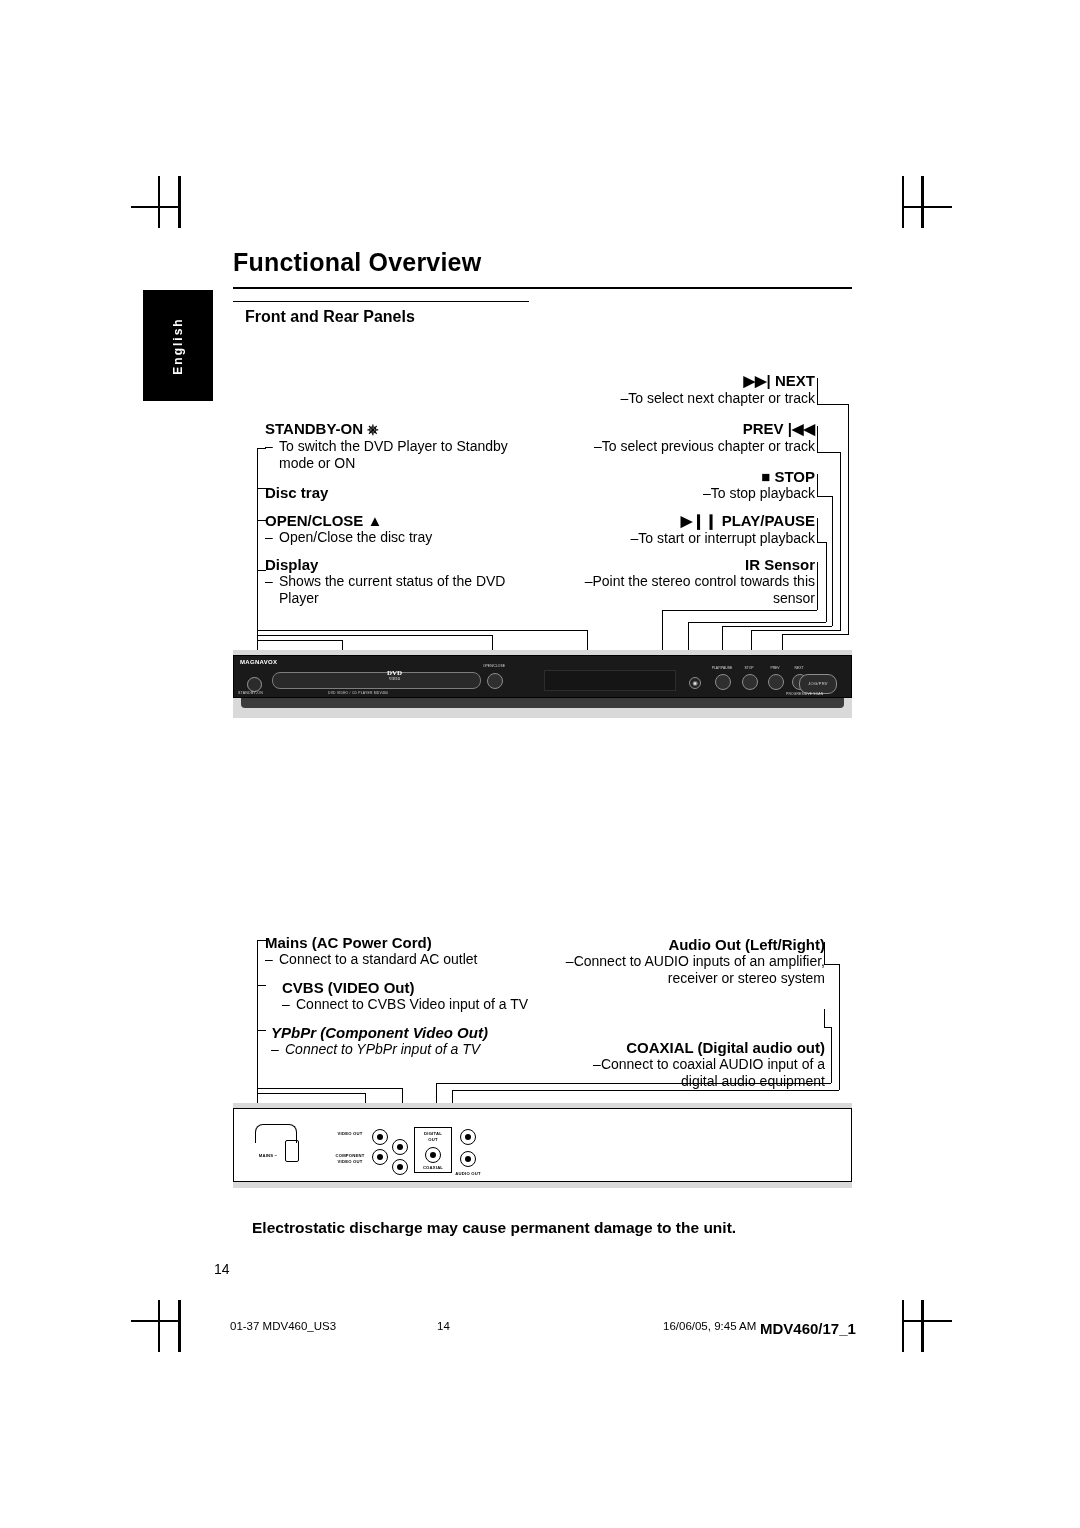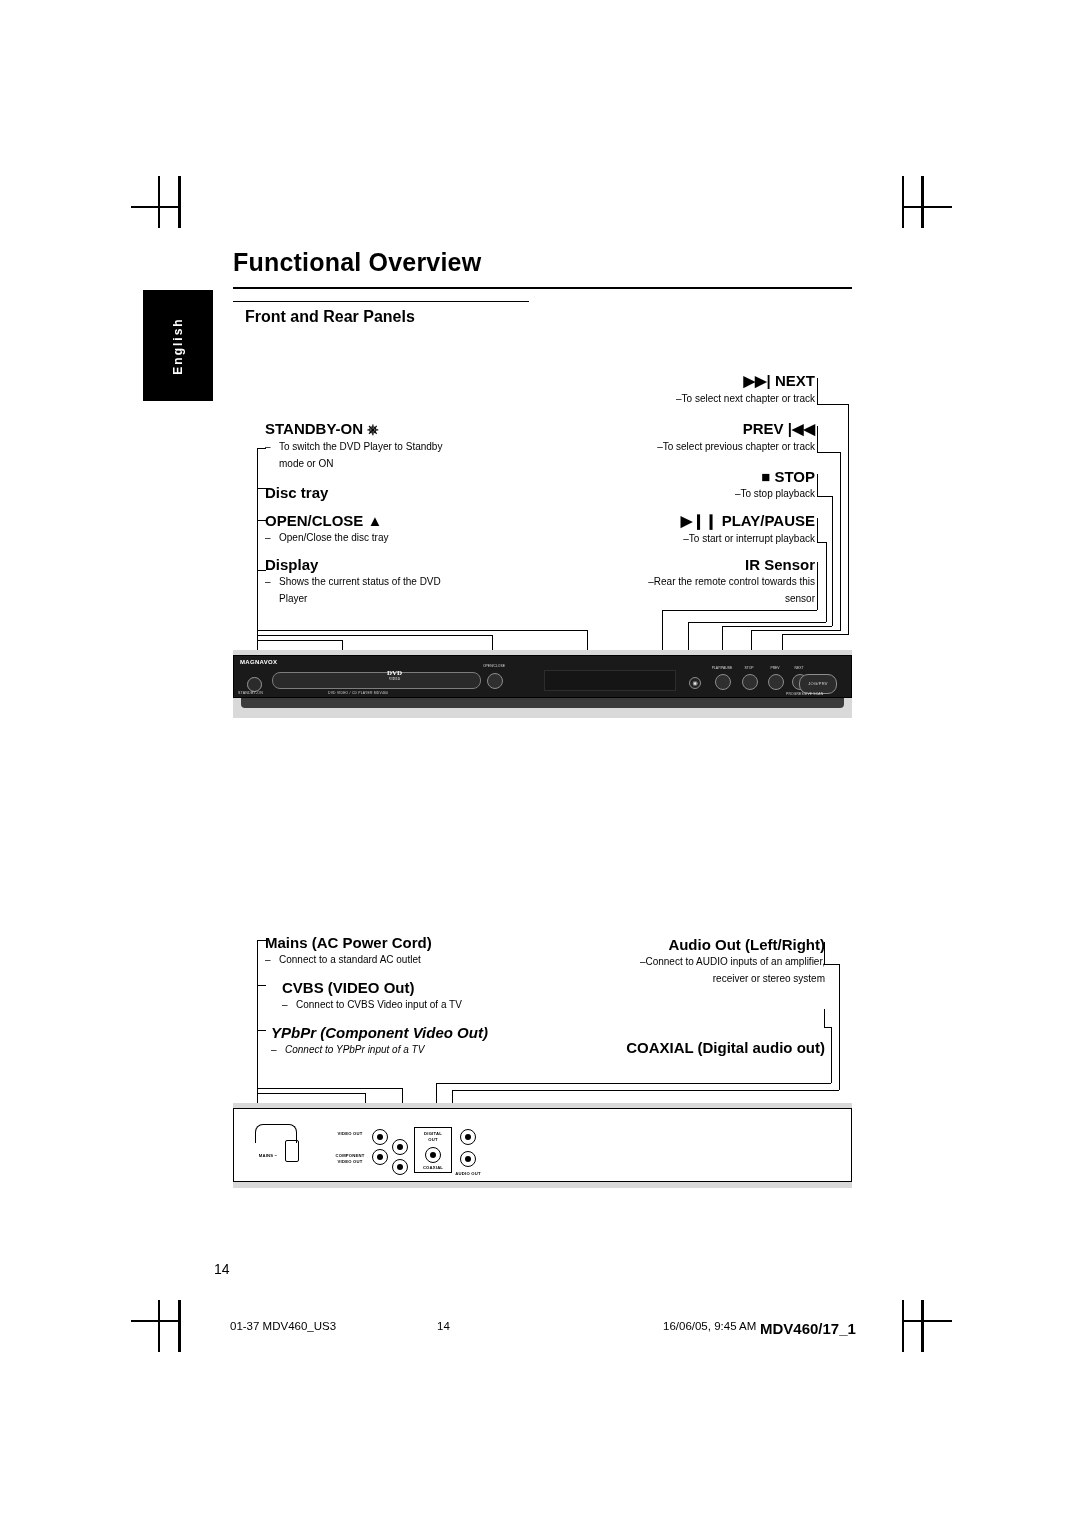--- a/index.html
+++ b/index.html
@@ -79,21 +79,21 @@
   
   .callout {
     position: absolute;
   }
   .callout .c-head {
     font-size: 15px;
     font-weight: bold;
     white-space: nowrap;
   }
   .callout .c-body {
-    font-size: 10px;
+    font-size: 14px;
     line-height: 17px;
   }
   .callout.right-al {
     text-align: right;
   }
   .dash-row {
     display: flex;
   }
   .dash-row .dash {
     width: 14px;
@@ -450,21 +450,21 @@
     <span>PLAY/PAUSE</span>
   </div>
   <div class="c-body">
     <span class="dash">–</span><span>To start or interrupt playback</span>
   </div>
 </div>
 
 <div class="callout right-al" style="left:520px;top:556px;width:295px;">
   <div class="c-head">IR Sensor</div>
   <div class="c-body">
-    <div><span class="dash">–</span><span>Rear the remote control towards this</span></div>
+    <div><span class="dash">–</span><span>Point the stereo control towards this</span></div>
     <div><span>sensor</span></div>
   </div>
 </div>
 
 <div class="ld ldv" style="left:257px;top:448px;height:212px;"></div>
 <div class="ld ldh" style="left:257px;top:448px;width:9px;"></div>
 <div class="ld ldh" style="left:238px;top:660px;width:20px;"></div>
 <div class="ld ldv" style="left:238px;top:660px;height:18px;"></div>
 
 <div class="ld ldv" style="left:257px;top:488px;height:152px;"></div>
@@ -580,20 +580,24 @@
 <div class="callout right-al" style="left:540px;top:936px;width:285px;">
   <div class="c-head">Audio Out (Left/Right)</div>
   <div class="c-body">
     <div><span class="dash">–</span><span>Connect to AUDIO inputs of an amplifier,</span></div>
     <div><span>receiver or stereo system</span></div>
   </div>
 </div>
 
 <div class="callout right-al" style="left:520px;top:1039px;width:305px;">
   <div class="c-head">COAXIAL (Digital audio out)</div>
+  <div class="c-body">
+    <div><span class="dash">–</span><span>Connect to coaxial AUDIO input of a</span></div>
+    <div><span>digital audio equipment</span></div>
+  </div>
 </div>
 
 <div class="ld ldv" style="left:257px;top:940px;height:170px;"></div>
 <div class="ld ldh" style="left:257px;top:940px;width:9px;"></div>
 <div class="ld ldh" style="left:239px;top:1110px;width:19px;"></div>
 
 <div class="ld ldv" style="left:257px;top:985px;height:108px;"></div>
 <div class="ld ldh" style="left:257px;top:985px;width:9px;"></div>
 <div class="ld ldh" style="left:257px;top:1093px;width:108px;"></div>
 <div class="ld ldv" style="left:365px;top:1093px;height:28px;"></div>
@@ -639,19 +643,20 @@
     <div class="jack" style="left:191px;top:38px;"></div>
     <div class="rp-lbl" style="left:180px;top:56px;width:38px;">COAXIAL</div>
 
     <div class="jack" style="left:226px;top:20px;"></div>
     <div class="jack" style="left:226px;top:42px;"></div>
     <div class="rp-lbl" style="left:210px;top:62px;width:48px;">AUDIO OUT</div>
   </div>
 </div>
 
 <div class="caution">
+  <div>Electrostatic discharge may cause permanent damage to the unit.</div>
 </div>
 
 <div class="folio-num">14</div>
 <div class="footer f1">01-37 MDV460_US3</div>
 <div class="footer f2">14</div>
 <div class="footer f3">16/06/05, 9:45 AM</div>
 <div class="footer f4">MDV460/17_1</div>
 
 </body></html>

